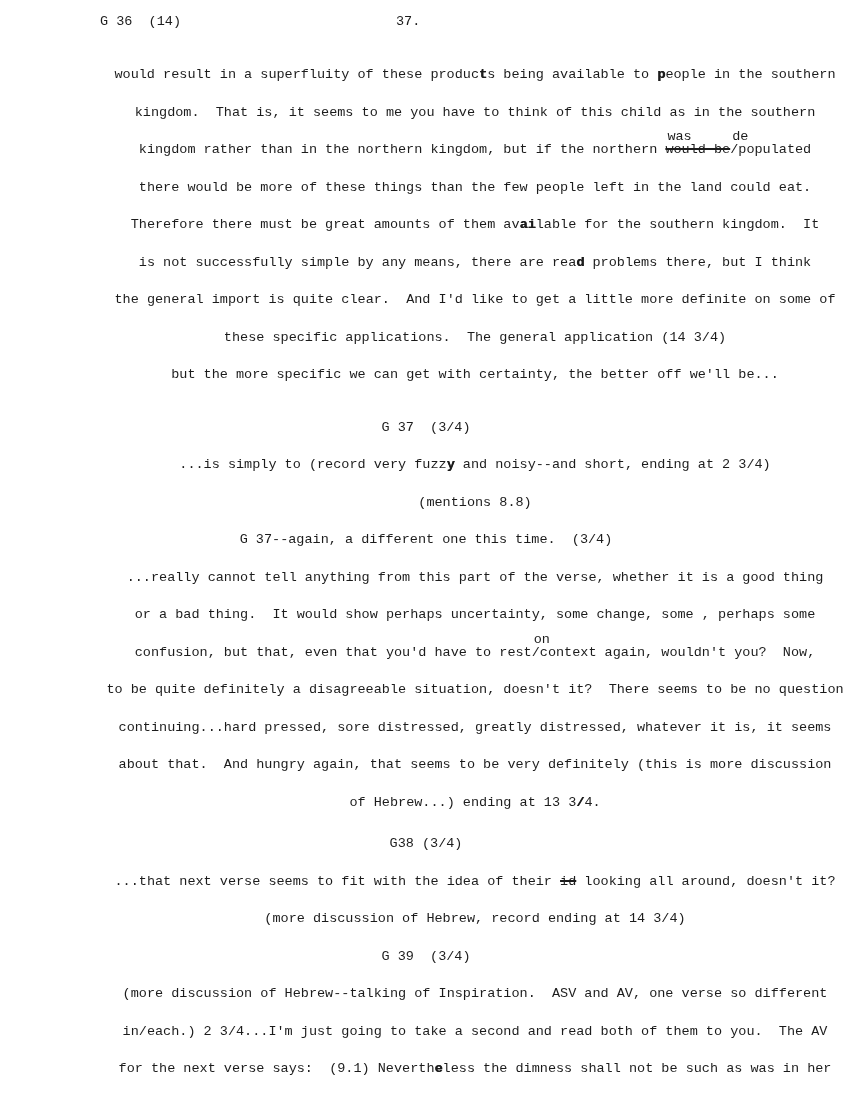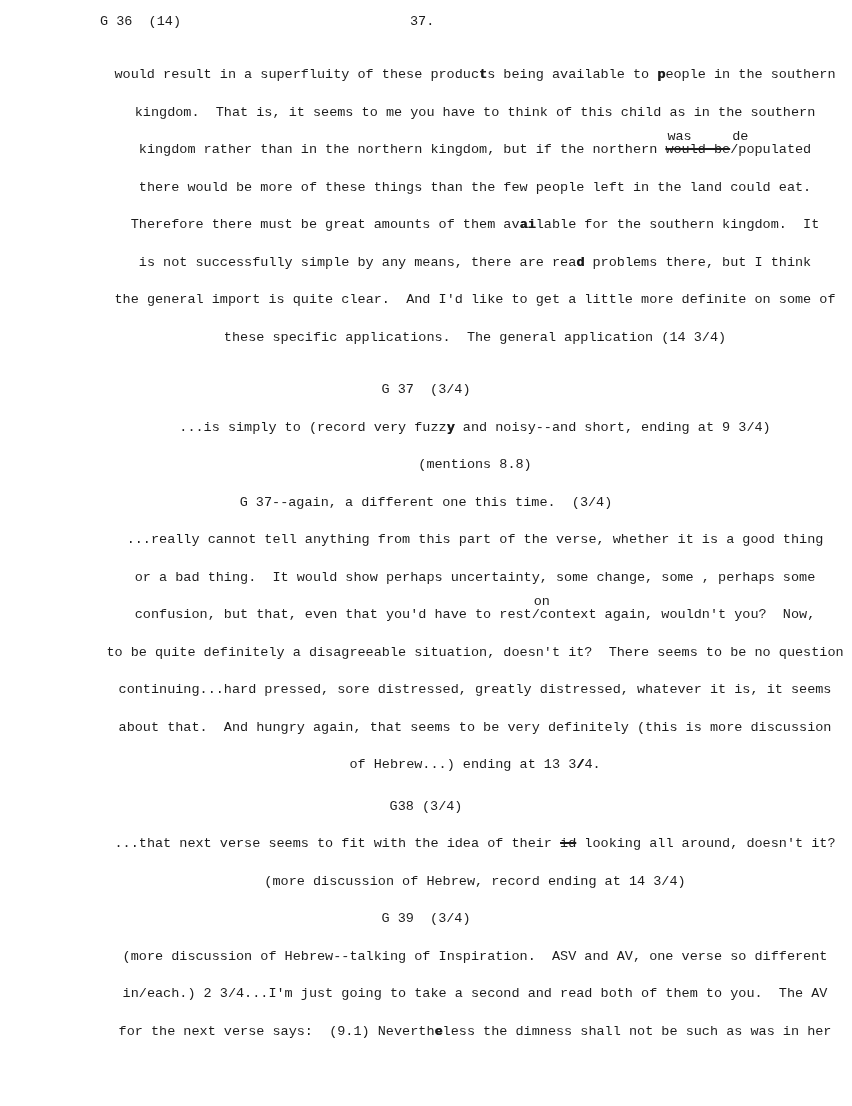--- a/index.html
+++ b/index.html
@@ -26,21 +26,21 @@
     height: 30px;
   }
   .header-left {
     position: absolute;
     left: 100px;
     top: 0;
     white-space: pre;
   }
   .page-num {
     position: absolute;
-    left: 410px;
+    left: 396px;
     top: 0;
     white-space: pre;
     text-align: center;
   }
   .doc-lines {
     position: absolute;
     top: 56px;
     left: 0;
     width: 852px;
     text-align: center;
@@ -87,22 +87,23 @@
   </div>
   <div class="doc-lines">
       <div class="line body"><span>would result in a superfluity of these produc</span><span class="overstrike">t</span><span>s being available to </span><span class="overstrike">p</span><span>eople in the southern</span></div>
       <div class="line body"><span>kingdom.  That is, it seems to me you have to think of this child as in the southern</span></div>
       <div class="line body"><span>kingdom rather than in the northern kingdom, but if the northern </span><span class="strike annotated">would be<span class="above">was</span></span><span class="annotated">/populated<span class="above">de</span></span></div>
       <div class="line body"><span>there would be more of these things than the few people left in the land could eat.</span></div>
       <div class="line body"><span>Therefore there must be great amounts of them av</span><span class="overstrike">ai</span><span>lable for the southern kingdom.  It</span></div>
       <div class="line body"><span>is not successfully simple by any means, there are rea</span><span class="overstrike">d</span><span> problems there, but I think</span></div>
       <div class="line body"><span>the general import is quite clear.  And I'd like to get a little more definite on some of</span></div>
       <div class="line body"><span>these specific applications.  The general application (14 3/4)</span></div>
+      <div class="line body"><span>but the more specific we can get with certainty, the better off we'll be...</span></div>
       <div class="line margin" style="margin-top: 15px;"><span>G 37  (3/4)</span></div>
-      <div class="line body"><span>...is simply to (record very fuzz</span><span class="overstrike">y</span><span> and noisy--and short, ending at 9 3/4)</span></div>
+      <div class="line body"><span>...is simply to (record very fuzz</span><span class="overstrike">y</span><span> and noisy--and short, ending at 2 3/4)</span></div>
       <div class="line body"><span>(mentions 8.8)</span></div>
       <div class="line margin"><span>G 37--again, a different one this time.  (3/4)</span></div>
       <div class="line body"><span>...really cannot tell anything from this part of the verse, whether it is a good thing</span></div>
       <div class="line body"><span>or a bad thing.  It would show perhaps uncertainty, some change, some , perhaps some</span></div>
       <div class="line body"><span>confusion, but that, even that you'd have to rest</span><span class="annotated">/con<span class="above">on</span></span><span>text again, wouldn't you?  Now,</span></div>
       <div class="line body"><span>to be quite definitely a disagreeable situation, doesn't it?  There seems to be no question</span></div>
       <div class="line body"><span>continuing...hard pressed, sore distressed, greatly distressed, whatever it is, it seems</span></div>
       <div class="line body"><span>about that.  And hungry again, that seems to be very definitely (this is more discussion</span></div>
       <div class="line body"><span>of Hebrew...) ending at 13 3</span><span class="overstrike">/</span><span>4.</span></div>
       <div class="line margin2" style="margin-top: 4px;"><span>G38 (3/4)</span></div>

